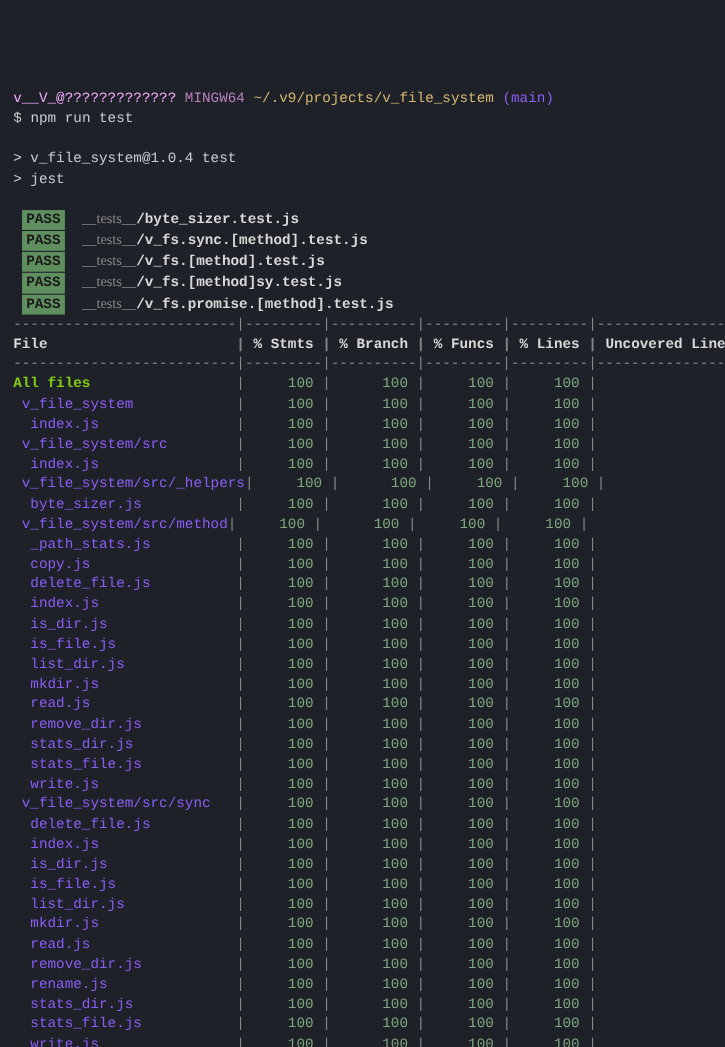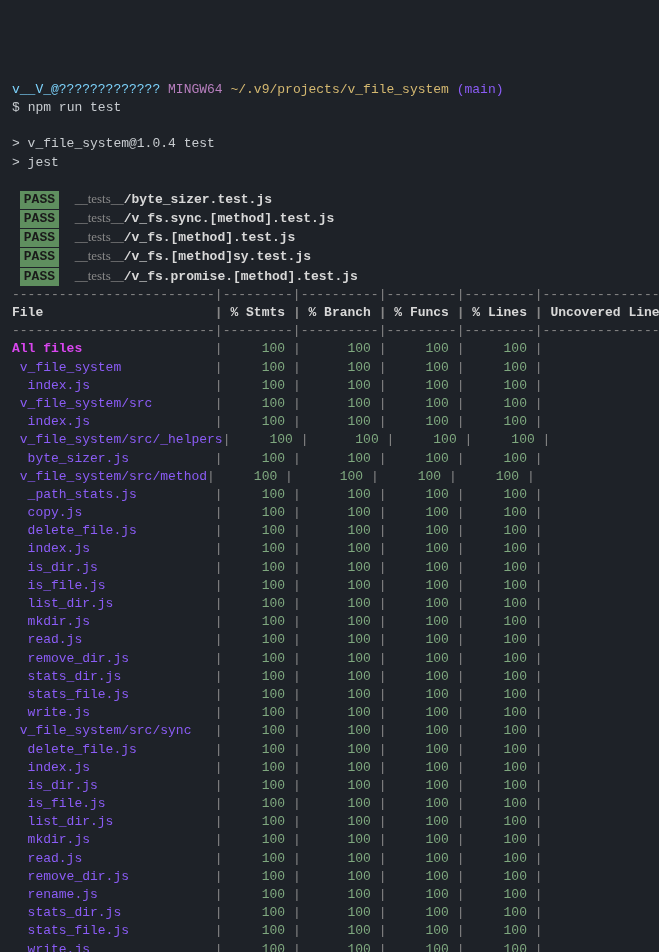--- a/index.html
+++ b/index.html
@@ -6,40 +6,40 @@
     body {
       background: #1e2228;
       color: #c8ccd0;
       font-family: 'Consolas', 'Monaco', 'Courier New', monospace;
       font-size: 13px;
       line-height: 1.4;
       padding: 8px 12px;
       white-space: pre;
       width: 659px;
     }
-    .prompt-user { color: #7dd3fc; }
+    .prompt-user { color: #f0abfc; }
     .prompt-mingw { color: #b87fbf; }
     .prompt-path { color: #d4b870; text-align: right; }
     .prompt-branch { color: #8b5cf6; }
     .dollar { color: #c8ccd0; }
     .pass-badge {
       background: #5f8f5f;
       color: #1a1a1a;
       padding: 0 4px;
       font-weight: bold;
       display: inline-block;
     }
     .test-prefix { color: #888; font-family: Liberation Serif, serif; }
     .test-bold { color: #d8d8d8; font-weight: bold; }
     .divider { color: #888; }
     .header-row { color: #d8d8d8; font-weight: bold; }
     .green-num { color: #7fa87f; }
     .file-name { color: #8b5cf6; }
     .cmd { color: #c8ccd0; }
-    .bold-white { color: #d946ef; font-weight: bold; }
+    .bold-white { color: #84cc16; font-weight: bold; }
     .pipe { color: #888; }
   </style>
 </head>
 <body>
 
 
 
 <div id="terminal"><span><span class="prompt-user">v__V_@?????????????</span> <span class="prompt-mingw">MINGW64</span> <span class="prompt-path">~/.v9/projects/v_file_system</span> <span class="prompt-branch">(main)</span></span>
 <span class="dollar">$</span> <span class="cmd">npm run test</span>
 

